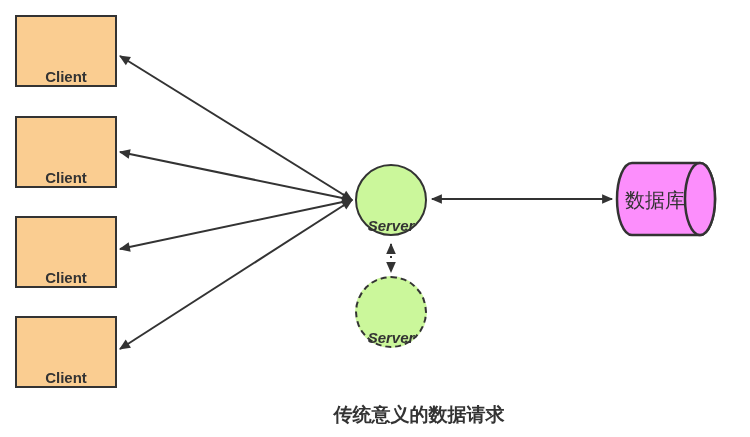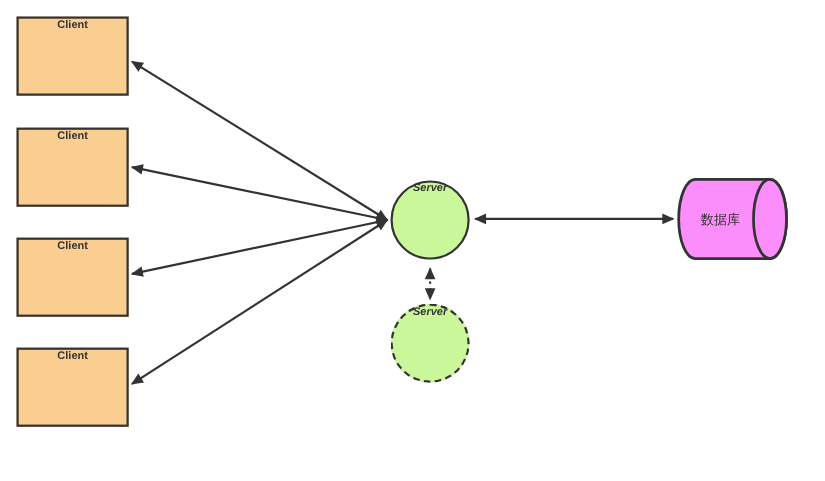--- a/index.html
+++ b/index.html
@@ -15,23 +15,23 @@
   body{font-family:"Liberation Sans","DejaVu Sans",sans-serif;}
   .canvas{
     position:relative;
     width:750px;height:437px;
     background:var(--background);
     overflow:hidden;
   }
   .edges-layer{position:absolute;left:0;top:0;width:750px;height:437px;}
   .node{
     position:absolute;
-    display:flex;align-items:flex-start;justify-content:center;
+    display:flex;align-items:flex-end;justify-content:center;
     color:var(--text-color);
-    font-weight:700;font-size:10px;
+    font-weight:700;font-size:15px;
   }
   .client{
     left:15px;width:102px;height:72px;
     background:var(--client-fill);
     border:2px solid var(--stroke-color);
   }
   .client-1{top:15px;}
   .client-2{top:116px;}
   .client-3{top:216px;}
   .client-4{top:316px;}
@@ -42,21 +42,21 @@
     border-radius:50%;
     font-style:italic;
   }
   .server-backup{
     top:276px;
     border-style:dashed;
   }
   .db-label{
     position:absolute;left:655px;top:200px;
     transform:translate(-50%,-50%);
-    font-size:12px;font-weight:400;color:var(--text-color);
+    font-size:20px;font-weight:400;color:var(--text-color);
     white-space:nowrap;
   }
   .caption{
     position:absolute;left:419px;top:402px;
     transform:translateX(-50%);
     font-size:19px;font-weight:700;color:var(--text-color);
     white-space:nowrap;
   }
 </style>
 </head>
@@ -101,14 +101,15 @@
 
   <div class="node server">
     <span>Server</span>
   </div>
   <div class="node server server-backup">
     <span>Server</span>
   </div>
 
   <div class="db-label">数据库</div>
 
+  <div class="caption">传统意义的数据请求</div>
 
 </div>
 
 </body></html>

